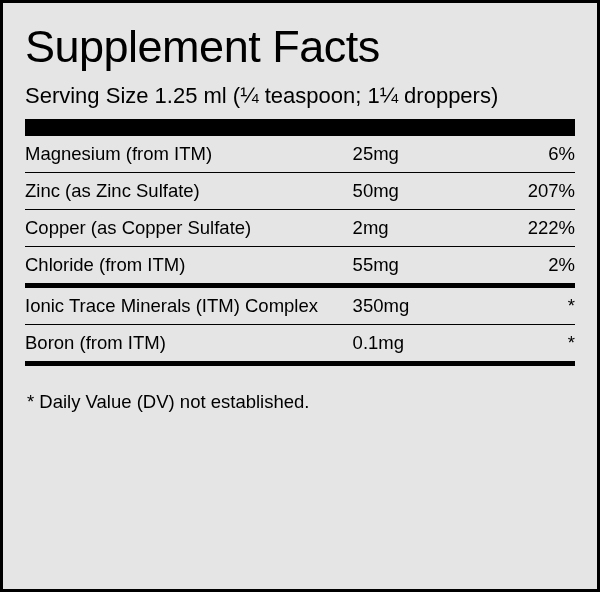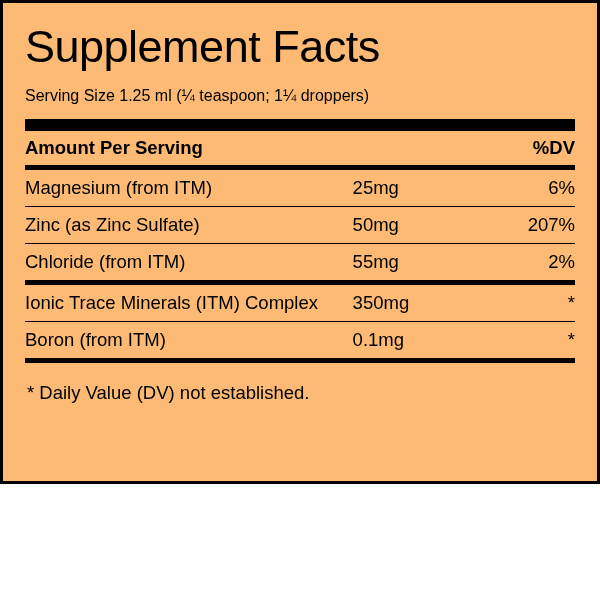--- a/index.html
+++ b/index.html
@@ -11,45 +11,45 @@
     width: 600px;
     height: 600px;
     font-family: "Liberation Sans", sans-serif;
     color: #000000;
     -webkit-font-smoothing: antialiased;
   }
 
   .panel {
     position: relative;
     width: 600px;
-    height: 484px;
+    height: 592px;
     box-sizing: border-box;
     border: 3px solid #000000;
-    background: #fdba74;
+    background: #e5e5e5;
   }
 
   .inner {
     position: absolute;
     left: 22px;
     right: 22px;
     top: 14px;
     bottom: 10px;
   }
 
   .title {
     font-size: 45px;
     line-height: 52px;
     font-weight: 400;
     letter-spacing: -0.5px;
     margin: 4px 0 10px 0;
     white-space: nowrap;
   }
 
   .serving-line {
-    font-size: 16px;
+    font-size: 22px;
     line-height: 25px;
     font-weight: 400;
     white-space: nowrap;
   }
 
   .rule-thick {
     height: 12px;
     background: #000000;
     margin-top: 11px;
   }
@@ -85,57 +85,57 @@
     padding-top: 8px !important;
     padding-bottom: 8px !important;
   }
 
   .sep-thin { border-top: 1.5px solid #000000; margin-top: 16px; }
   .sep-med  { border-top: 5px solid #000000; }
 
   .footnote {
     font-size: 18.5px;
     line-height: 24px;
-    margin-top: 18px;
+    margin-top: 24px;
     padding-left: 2px;
     white-space: nowrap;
   }
 </style>
 </head>
 <body>
 
 <div class="panel">
   <div class="inner">
 
     <div class="title">Supplement Facts</div>
 
     <div class="serving-line">Serving Size 1.25 ml (¼ teaspoon; 1¼ droppers)</div>
 
     <div class="rule-thick"></div>
 
     <table class="facts">
       <tbody>
-          <tr class="row-head">
-        <td class="col-name">Amount Per Serving</td>
-        <td class="col-amt"></td>
-        <td class="col-dv">%DV</td>
-      </tr>
 
       <tr class="nutrient-row">
         <td class="col-name sep-med">Magnesium (from ITM)</td>
         <td class="col-amt sep-med">25mg</td>
         <td class="col-dv sep-med">6%</td>
       </tr>
 
       <tr class="nutrient-row">
         <td class="col-name sep-thin">Zinc (as Zinc Sulfate)</td>
         <td class="col-amt sep-thin">50mg</td>
         <td class="col-dv sep-thin">207%</td>
       </tr>
 
+      <tr class="nutrient-row">
+        <td class="col-name sep-thin">Copper (as Copper Sulfate)</td>
+        <td class="col-amt sep-thin">2mg</td>
+        <td class="col-dv sep-thin">222%</td>
+      </tr>
 
       <tr class="nutrient-row">
         <td class="col-name sep-thin">Chloride (from ITM)</td>
         <td class="col-amt sep-thin">55mg</td>
         <td class="col-dv sep-thin">2%</td>
       </tr>
 
       <tr class="nutrient-row">
         <td class="col-name sep-med">Ionic Trace Minerals (ITM) Complex</td>
         <td class="col-amt sep-med">350mg</td>

